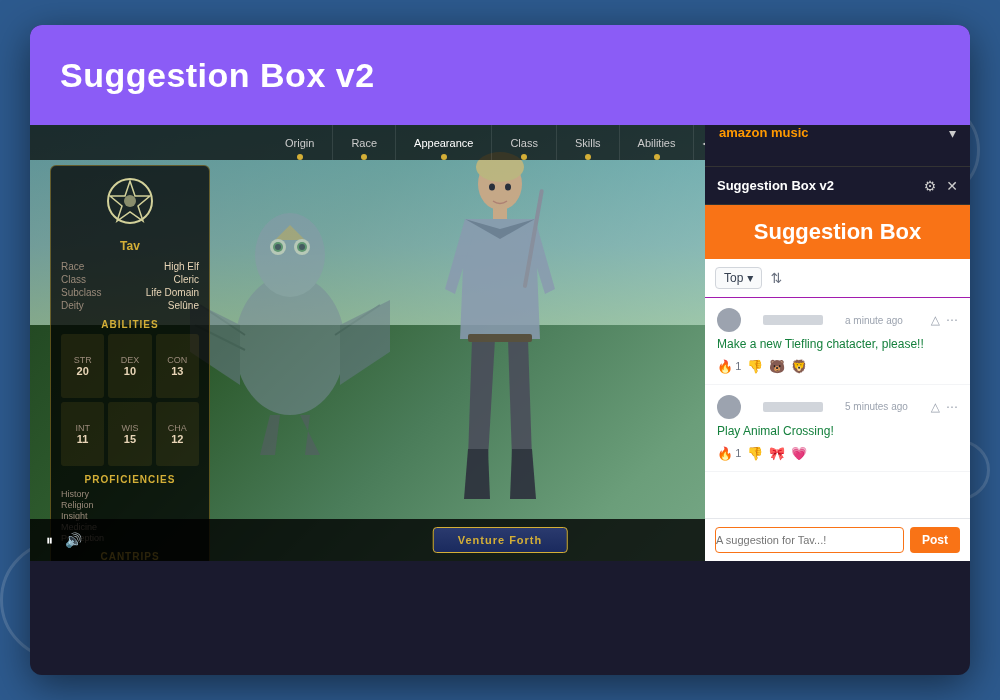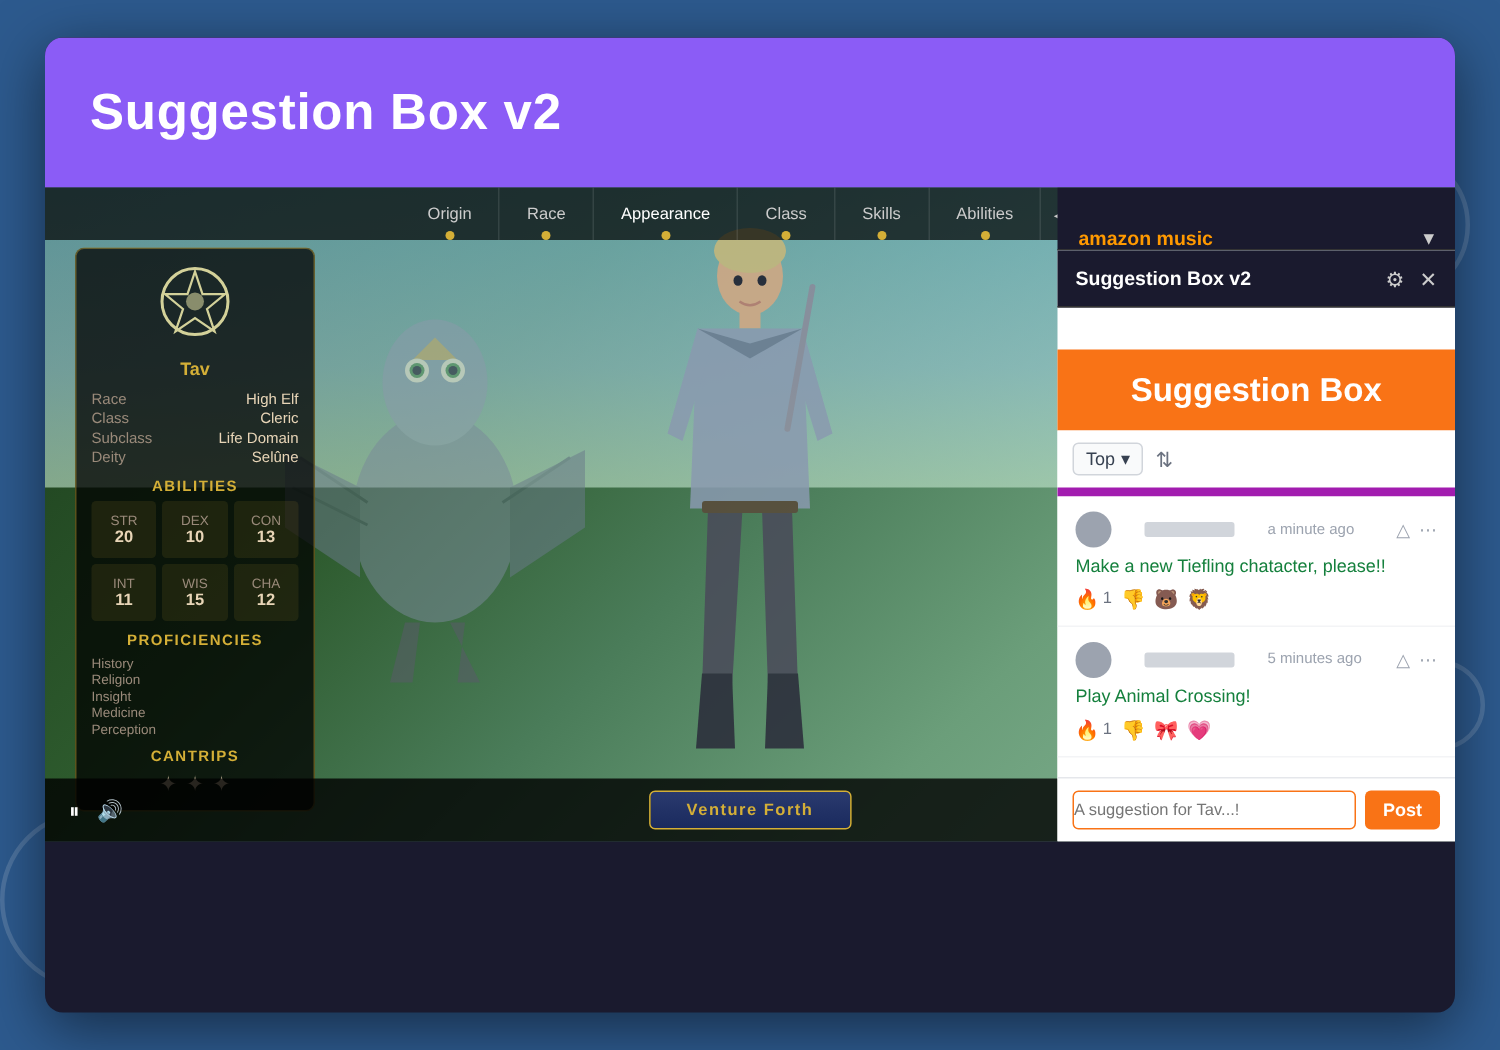--- a/index.html
+++ b/index.html
@@ -208,21 +208,21 @@
       display: grid;
       grid-template-columns: repeat(3, 1fr);
       gap: 4px;
       margin-bottom: 6px;
     }
 
     .ability-cell {
       text-align: center;
       background: rgba(212,175,55,0.1);
       border-radius: 3px;
-      padding: 8px 2px;
+      padding: 21px 2px;
     }
 
     .ability-name { color: #9a8a7a; font-size: 9px; }
     .ability-val { color: #e8d5b7; font-size: 11px; font-weight: bold; }
 
     .prof-list {
       list-style: none;
       text-align: left;
       color: #9a8a7a;
       font-size: 9px;
@@ -262,21 +262,21 @@
       height: 100%;
       z-index: 20;
     }
 
     
     .amazon-music-bar {
       width: 100%;
       height: 42px;
       background: #1a1a2e;
       display: flex;
-      align-items: flex-end;
+      align-items: flex-start;
       justify-content: space-between;
       padding: 0 14px;
       border-bottom: 1px solid #333;
     }
 
     .amazon-logo {
       color: #fff;
       font-size: 13px;
       font-weight: bold;
     }
@@ -326,36 +326,35 @@
       color: #ccc;
       font-size: 14px;
       cursor: pointer;
     }
 
     
     .suggestion-header {
       background: #f97316;
       padding: 14px;
       text-align: center;
-      margin-top: 28px;
     }
 
     .suggestion-title {
       color: #fff;
       font-size: 22px;
       font-weight: 900;
     }
 
     
     .sort-bar {
       display: flex;
       align-items: center;
       padding: 8px 10px;
       gap: 8px;
-      border-bottom: 6px solid #a21caf;
+      border-bottom: 1px solid #a21caf;
       background: #fff;
     }
 
     .sort-select {
       background: #f9fafb;
       border: 1px solid #d1d5db;
       border-radius: 4px;
       padding: 3px 8px;
       font-size: 12px;
       color: #374151;

